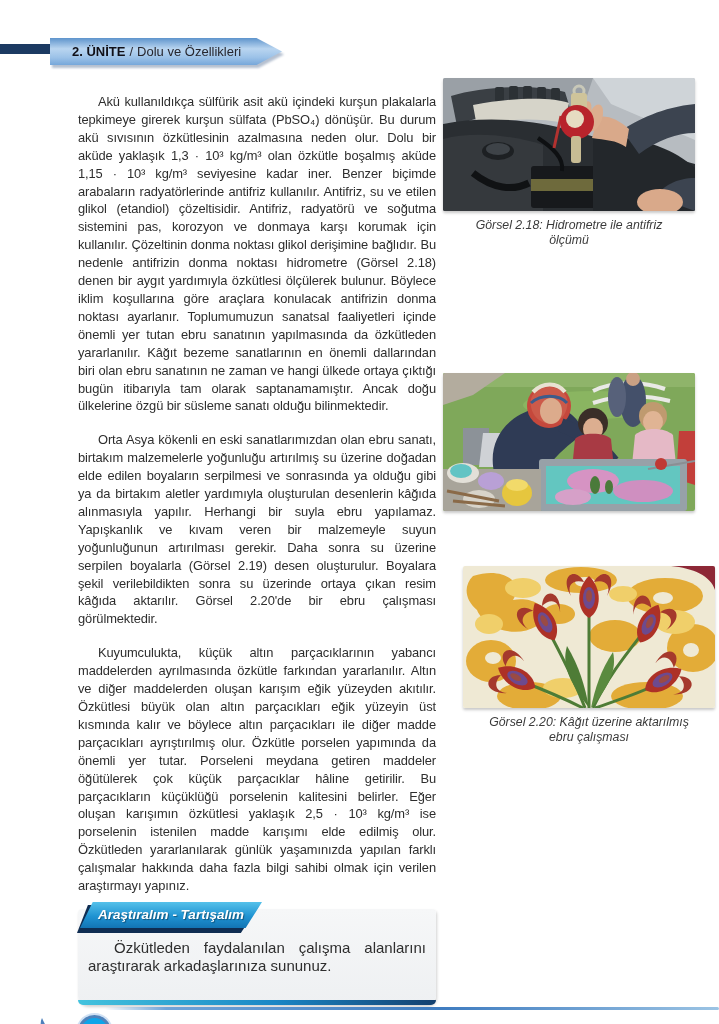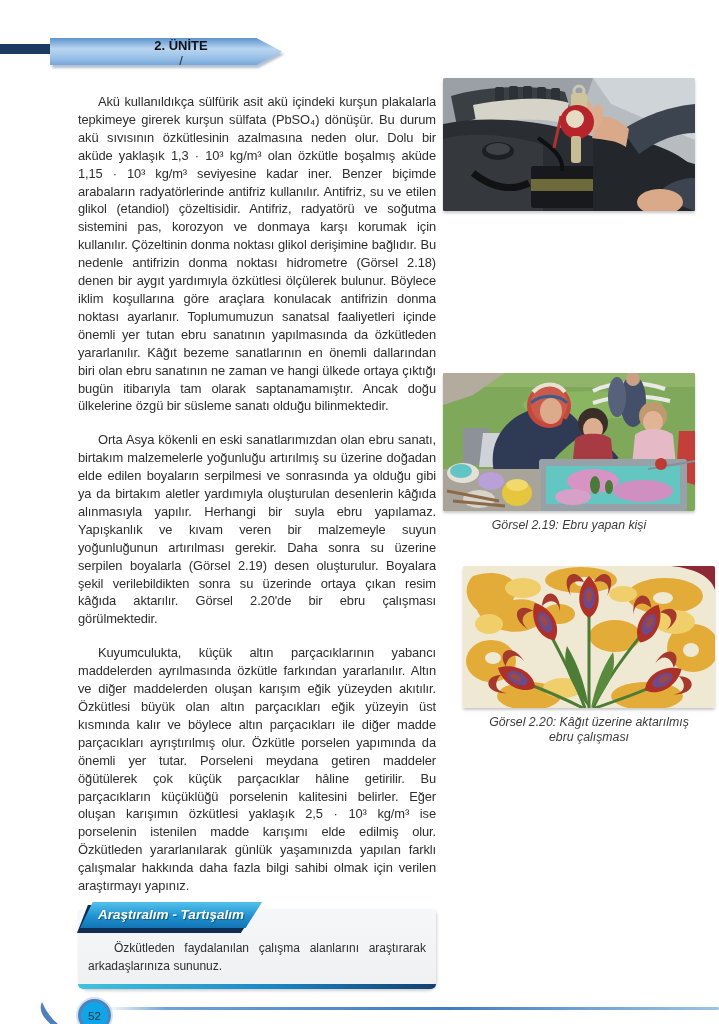--- a/index.html
+++ b/index.html
@@ -4,50 +4,50 @@
 <style>
   html,body{margin:0;padding:0;background:#fff;}
   .page{
     position:relative;width:719px;height:1024px;background:#ffffff;overflow:hidden;
     font-family:"Liberation Sans","DejaVu Sans",sans-serif;color:#2e2e2e;
   }
   
   .banner-edge{position:absolute;left:0;top:44px;width:54px;height:10px;background:#1c3a62;}
   .banner-wrap{position:absolute;left:50px;top:38px;filter:drop-shadow(2px 3px 1px rgba(90,115,150,.45));}
   .unit-banner{
-    width:232px;height:27px;display:flex;align-items:center;padding-left:30px;box-sizing:border-box;
+    width:232px;height:27px;display:flex;align-items:center;padding-left:22px;box-sizing:border-box;
     background:linear-gradient(180deg,#5e94cc 0%,#b9d5f0 40%,#9cc2e8 72%,#76a7da 100%);
     clip-path:polygon(0 0,89% 0,100% 50%,89% 100%,0 100%);
-    font-size:13px;white-space:nowrap;flex-direction:column;
+    font-size:13px;white-space:nowrap;
   }
   .unit-label{font-weight:bold;color:#101018;}
   .unit-sep{margin:0 4px;color:#2a2a34;}
   .unit-title{color:#26262e;}
   
   .content{position:absolute;left:78px;top:77px;width:358px;}
   .content p.body-par{
     margin:16px 0 5px 0;text-indent:20px;text-align:justify;
     font-size:12.9px;line-height:17.9px;letter-spacing:-0.1px;color:#2e2e2e;
   }
   
   .activity-box{position:relative;margin-top:14px;width:358px;min-height:74px;
     background:linear-gradient(180deg,#f6f7f8 0%,#eef0f2 100%);
     border-radius:4px 4px 9px 9px;box-shadow:1px 2px 3px rgba(0,0,0,.18);
-    padding-bottom:6px;box-sizing:border-box;}
+    padding-bottom:22px;box-sizing:border-box;}
   .ribbon-wrap{position:absolute;left:2px;top:-7px;width:182px;height:28px;}
   .ribbon-back{position:absolute;left:-3px;top:3px;width:182px;height:28px;background:#0f2d52;
     clip-path:polygon(6% 0,100% 4%,90% 100%,0 100%);}
   .ribbon-front{position:absolute;left:0;top:0;width:182px;height:26px;
     background:linear-gradient(180deg,#55c1ea 0%,#1f93d2 55%,#1274b4 100%);
     clip-path:polygon(7% 0,100% 0,91% 100%,0 100%);
     display:flex;align-items:center;justify-content:center;
     color:#fff;font-weight:bold;font-style:italic;font-size:13.5px;
     text-shadow:1px 1px 1px rgba(0,0,0,.4);}
   .activity-text{margin:0;padding:30px 10px 8px 10px;text-indent:26px;text-align:justify;
-    font-size:12px;line-height:18.2px;color:#2e2e2e;}
+    font-size:15px;line-height:18.2px;color:#2e2e2e;}
   .activity-bottom-bar{position:absolute;left:0;right:0;bottom:0;height:5px;
     background:linear-gradient(90deg,#43c3de 0%,#1a86c5 55%,#14406f 100%);
     border-radius:0 0 9px 9px;}
   
   .footer-row{position:relative;height:52px;margin-top:8px;}
   .swoosh{position:absolute;left:-42px;top:2px;}
   .page-circle{
     position:absolute;left:0px;top:2px;width:27px;height:27px;border-radius:50%;
     background:#0ea5e9;border:3px solid #4f83bb;box-shadow:0 0 0 2px rgba(170,200,235,.55);
     display:flex;align-items:center;justify-content:center;
@@ -137,20 +137,21 @@
         <ellipse cx="152" cy="40" rx="7" ry="14" transform="rotate(20 152 40)" fill="#dcae8e"></ellipse>
         <ellipse cx="143" cy="34" rx="5" ry="11" transform="rotate(14 143 34)" fill="#dcae8e"></ellipse>
         <circle cx="136" cy="13" r="5" fill="none" stroke="#c8c8b8" stroke-width="3"></circle>
         <rect x="128" y="15" width="16" height="30" rx="3" fill="#cfc49a"></rect>
         <circle cx="134" cy="44" r="17" fill="#b8242c"></circle>
         <circle cx="132" cy="41" r="9" fill="#e6dcc2"></circle>
         <rect x="128" y="58" width="10" height="27" rx="3" fill="#c8bc94"></rect>
         <path d="M252,100 C234,100 219,108 213,119 L252,133 Z" fill="#3c4450"></path>
         <ellipse cx="217" cy="124" rx="23" ry="13" fill="#d9a98a"></ellipse>
       </svg>
+      <figcaption>Görsel 2.18: Hidrometre ile antifriz ölçümü</figcaption>
     </figure>
 
     <figure class="fig-2">
       <svg class="photo" viewBox="0 0 252 138" width="252" height="138">
         <rect width="252" height="138" fill="#7fa85a"></rect>
         <rect x="0" y="0" width="252" height="14" fill="#8fb46a"></rect>
         <ellipse cx="150" cy="32" rx="70" ry="14" fill="#8ab561"></ellipse>
         <polygon points="0,0 62,0 30,22 0,32" fill="#b3ac9e"></polygon>
         <g stroke="#e9e9e6" stroke-width="4" fill="none">
           <path d="M150,18 C170,8 200,8 222,16"></path>
@@ -187,21 +188,20 @@
         <circle cx="218" cy="91" r="6" fill="#c03a34"></circle>
         <rect x="0" y="96" width="98" height="42" fill="#a8a49a"></rect>
         <ellipse cx="20" cy="100" rx="16" ry="10" fill="#e3e0d8"></ellipse>
         <ellipse cx="18" cy="98" rx="11" ry="7" fill="#62c4c4"></ellipse>
         <ellipse cx="48" cy="108" rx="13" ry="9" fill="#b9a0d6"></ellipse>
         <ellipse cx="36" cy="126" rx="16" ry="9" fill="#d8d4ca"></ellipse>
         <ellipse cx="74" cy="120" rx="15" ry="13" fill="#e6c63e"></ellipse>
         <ellipse cx="74" cy="112" rx="11" ry="6" fill="#f2da6a"></ellipse>
         <path d="M4,118 L56,128 M10,128 L62,133" stroke="#8a6a48" stroke-width="3"></path>
       </svg>
-      <figcaption>Görsel 2.19: Ebru yapan kişi</figcaption>
     </figure>
 
     <figure class="fig-3">
       <svg class="photo" viewBox="0 0 252 142" width="252" height="142">
         <rect width="252" height="142" fill="#efe9d4"></rect>
         <g fill="#e3ac38">
           <path d="M10,10 C40,0 62,16 50,34 C72,30 92,44 74,60 C50,74 20,60 14,44 C2,34 0,20 10,10 Z"></path>
           <ellipse cx="118" cy="14" rx="36" ry="13"></ellipse>
           <ellipse cx="202" cy="30" rx="38" ry="18"></ellipse>
           <ellipse cx="230" cy="82" rx="26" ry="24"></ellipse>

